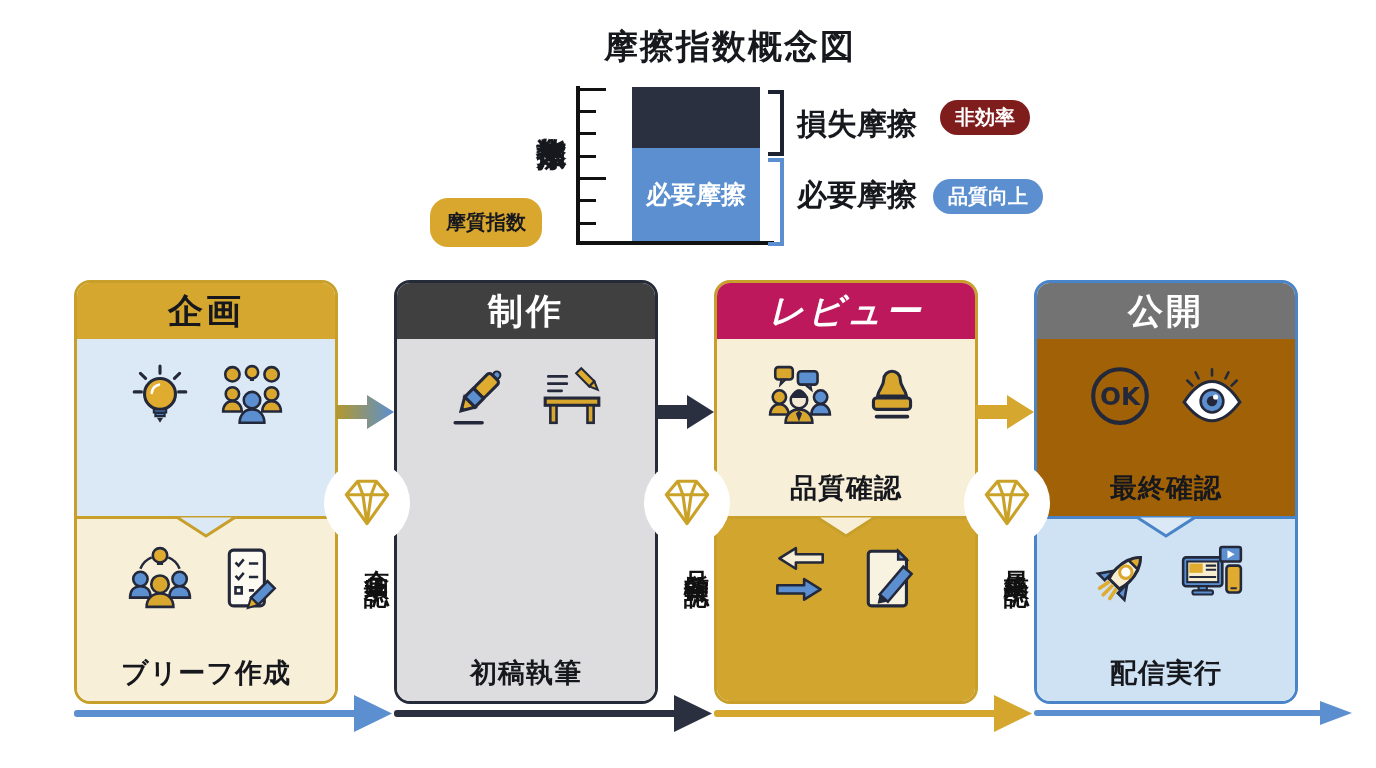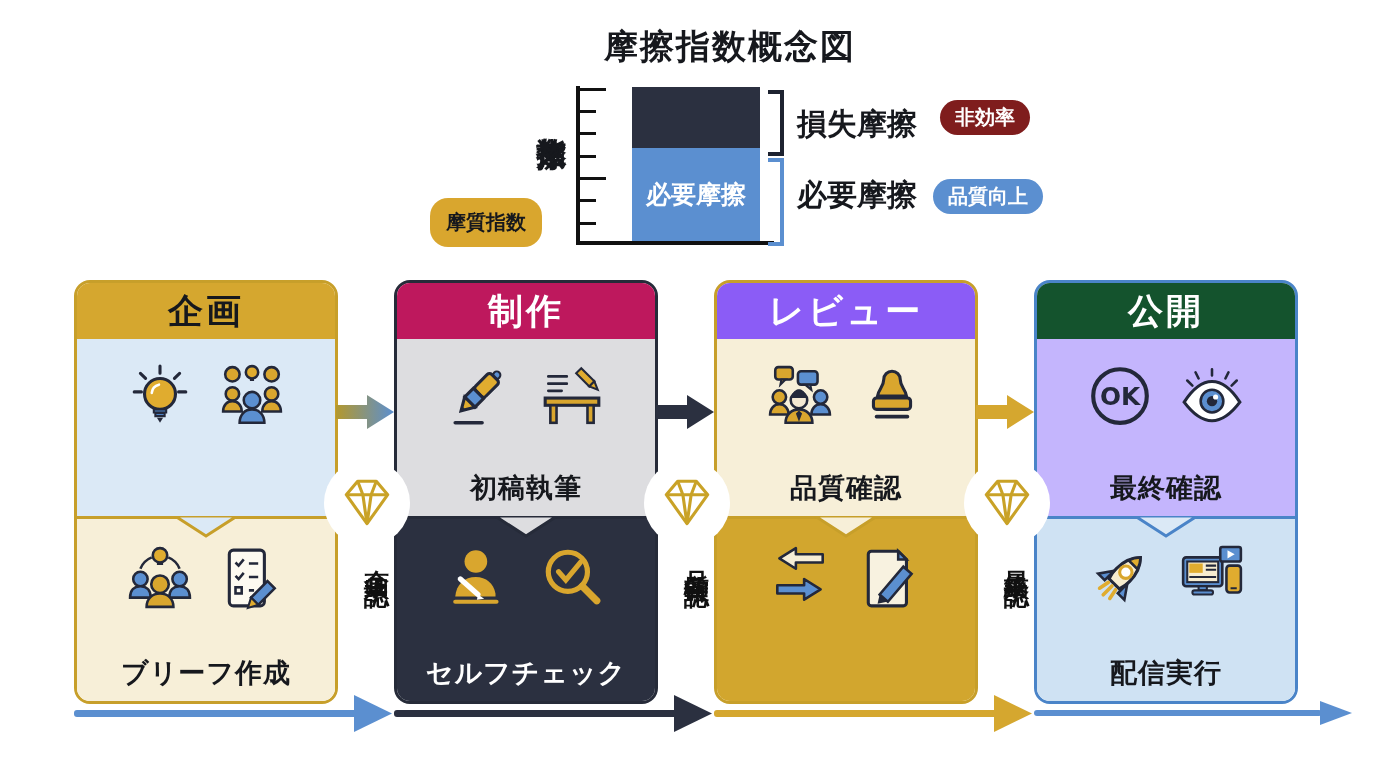--- a/index.html
+++ b/index.html
@@ -35,27 +35,27 @@
   .panel-bottom{border-top:3px solid;flex:0 0 182px;}
   .icons{position:absolute;top:24px;left:0;width:100%;display:flex;justify-content:center;
          align-items:center;gap:26px;}
   .panel-bottom .icons{top:26px;}
   .plabel{position:absolute;bottom:10px;left:0;width:100%;text-align:center;
           font-size:27px;font-weight:800;letter-spacing:1px;}
   .notch{position:absolute;top:-3px;left:50%;transform:translateX(-50%);}
   
   .s1{left:74px;border-color:#c79f2a;}  .s1 .card-header{background:#d5a72f;color:#16181d;}
   .s1 .panel-top{background:#dbe9f6;}   .s1 .panel-bottom{background:#f7efd8;border-top-color:#c79f2a;}
-  .s2{left:394px;border-color:#262b39;} .s2 .card-header{background:#be185d;color:#fff;}
+  .s2{left:394px;border-color:#262b39;} .s2 .card-header{background:#404040;color:#fff;}
   .s2 .panel-top{background:#dddde0;}   .s2 .panel-bottom{background:#2b3040;border-top-color:#262b39;}
   .s2 .panel-bottom .plabel{color:#fff;}
-  .s3{left:714px;border-color:#c79f2a;} .s3 .card-header{background:#8b5cf6;color:#fff;}
+  .s3{left:714px;border-color:#c79f2a;} .s3 .card-header{background:#be185d;color:#fff;font-style:italic;}
   .s3 .panel-top{background:#f7efd8;}   .s3 .panel-bottom{background:#d2a62e;border-top-color:#c79f2a;}
-  .s4{left:1034px;border-color:#4a84c8;}.s4 .card-header{background:#14532d;color:#fff;}
-  .s4 .panel-top{background:#c4b5fd;padding-left:8px;}   .s4 .panel-bottom{background:#cfe2f3;border-top-color:#4a84c8;}
+  .s4{left:1034px;border-color:#4a84c8;}.s4 .card-header{background:#737373;color:#fff;}
+  .s4 .panel-top{background:#a16207;padding-left:8px;}   .s4 .panel-bottom{background:#cfe2f3;border-top-color:#4a84c8;}
   
   .flow-arrow{top:392px;}
   .diamond-circle{top:460px;width:86px;height:86px;background:#fff;border-radius:50%;
                   display:flex;align-items:center;justify-content:center;z-index:3;}
   .gate-label{top:550px;width:52px;text-align:center;writing-mode:vertical-rl;text-orientation:upright;
               font-size:25px;font-weight:800;letter-spacing:4px;color:#111;z-index:3;}
   .timeline{top:694px;}
 </style>
 </head>
 <body>
@@ -171,44 +171,20 @@
               <rect x="43.5" y="4" width="7" height="18" fill="#e0ac2f" stroke-width="2"></rect>
               <path d="M43.5 22h7L47 30z" fill="#e0ac2f" stroke-width="2"></path>
             </g>
             <rect x="6" y="34" width="52" height="7" fill="#d9a62e"></rect>
             <rect x="11" y="41" width="6" height="17" fill="#d9a62e" stroke-width="2.5"></rect>
             <rect x="47" y="41" width="6" height="17" fill="#d9a62e" stroke-width="2.5"></rect>
           </g>
         </svg>
       </div>
       <div class="plabel">初稿執筆</div>
-    </div>
-    <div class="panel panel-bottom">
-      <svg class="notch" width="64" height="22" viewBox="0 0 64 22">
-        <polygon points="1,0 32,20 63,0" fill="#dddde0" stroke="#262b39" stroke-width="3"></polygon>
-      </svg>
-      <div class="icons">
-        <svg width="66" height="66" viewBox="0 0 64 64">
-          <g fill="#d9a62e">
-            <circle cx="28" cy="16" r="11"></circle>
-            <path d="M8 50c1-12 9-19 20-19 10 0 17 6 19 16v3H8z"></path>
-            <rect x="6" y="53" width="44" height="4" rx="2"></rect>
-          </g>
-          <path d="M13 33l17 15" stroke="#fff" stroke-width="5" stroke-linecap="round"></path>
-          <path d="M30 48l6 4-7 1z" fill="#fff"></path>
-        </svg>
-        <svg width="66" height="66" viewBox="0 0 64 64">
-          <g stroke="#d9a62e" fill="none" stroke-linecap="round">
-            <circle cx="28" cy="26" r="19" stroke-width="5"></circle>
-            <path d="M19 26l7 8 14-17" stroke-width="5"></path>
-            <path d="M42 40l14 14" stroke-width="7"></path>
-          </g>
-        </svg>
-      </div>
-      <div class="plabel">セルフチェック</div>
     </div>
   </div>
 
   <div class="card s3">
     <div class="card-header">レビュー</div>
     <div class="panel panel-top">
       <div class="icons">
         <svg width="66" height="66" viewBox="0 0 64 64">
           <g stroke="#23283a" stroke-width="2.5">
             <rect x="8" y="4" width="17" height="12" rx="3" fill="#d9a62e"></rect>

